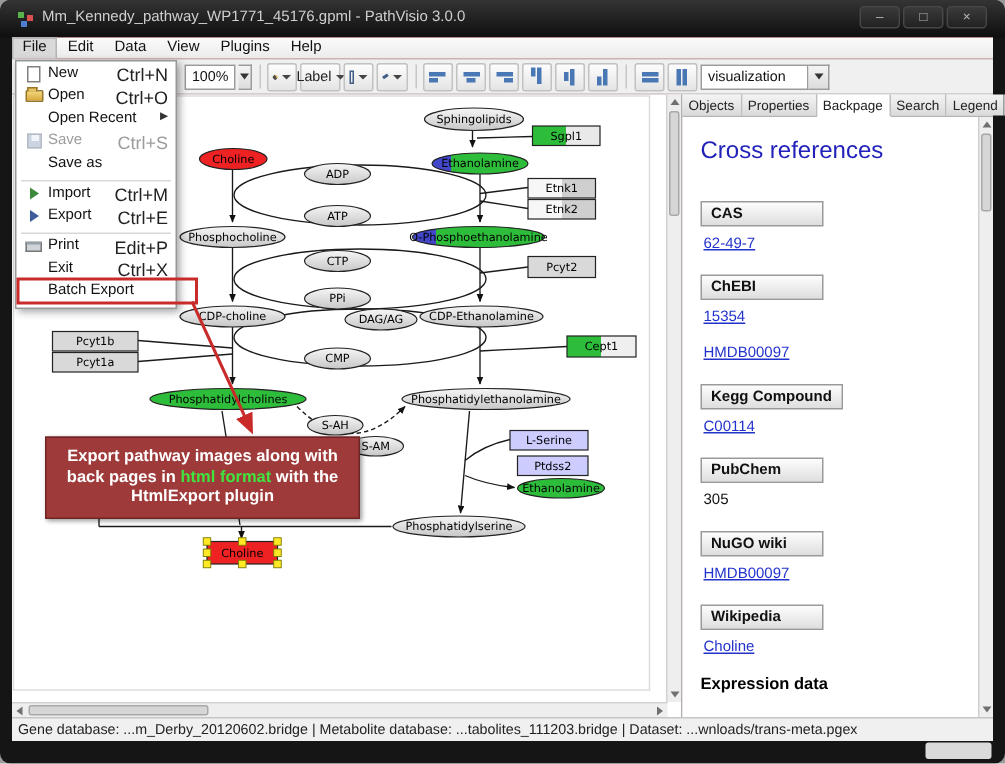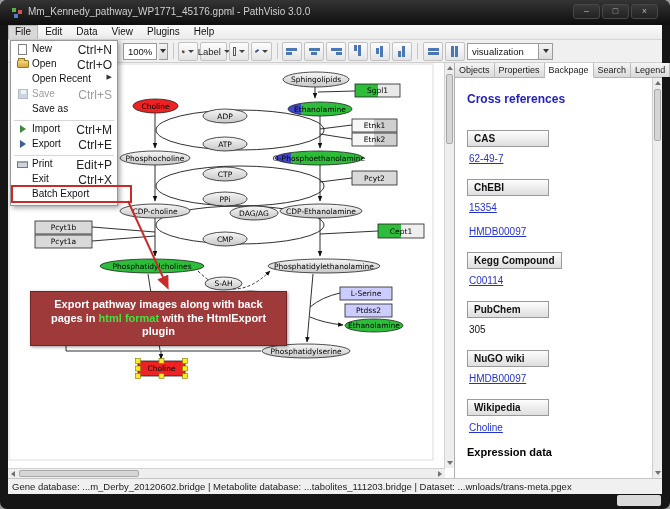--- a/index.html
+++ b/index.html
@@ -67,42 +67,42 @@
   .sb-tri-l{width:0;height:0;border-top:3px solid transparent;border-bottom:3px solid transparent;border-right:4px solid #707070}
   .sb-tri-r{width:0;height:0;border-top:3px solid transparent;border-bottom:3px solid transparent;border-left:4px solid #707070}
 
   
   .sidepanel{position:relative;width:207px;height:415px;background:#f0f0f0}
   .tabs{display:flex;height:15px;border-bottom:1px solid #b3b3b3;background:#e2e2e2}
   .tab{font-size:9px;padding:2px 4px;border-right:1px solid #bdbdbd;background:linear-gradient(#f4f4f4,#dadada);color:#222;white-space:nowrap}
   .tab.active{background:#fff;border-bottom:1px solid #fff;margin-bottom:-1px}
   .panel-content{position:absolute;top:15px;left:0;right:10px;bottom:0;background:#fff;padding:14px 0 0 12px;overflow:hidden}
   .panel-scroll{position:absolute;top:15px;right:0;width:10px;bottom:0;background:#eeeeee;border-left:1px solid #cfcfcf}
-  .xref-heading{color:#2222bb;font-weight:bold;font-size:12px;margin-bottom:22px}
+  .xref-heading{color:#2222bb;font-weight:normal;font-size:16px;margin-bottom:22px}
   .ref-db{display:inline-block;min-width:82px;border:1px solid #9a9a9a;background:linear-gradient(#fdfdfd,#dedede);font-weight:bold;font-size:10px;color:#111;padding:2px 6px}
   .ref-link{display:block;color:#2233cc;font-size:10px;margin:6px 0 13px 2px;}
   .ref-plain{display:block;color:#111;font-size:10px;margin:6px 0 13px 2px}
   .expr-heading{font-weight:bold;font-size:11px;color:#000;margin-top:2px}
 
   .statusbar{position:absolute;left:0;top:453px;width:654px;height:16px;background:#f0f0f0;border-top:1px solid #c5c5c5;font-size:9.5px;color:#222;padding:2px 4px;white-space:nowrap;overflow:hidden}
 
   
   .file-menu{position:absolute;left:2px;top:15px;width:108px;background:#ffffff;border:1px solid #979797;box-shadow:2px 2px 5px rgba(0,0,0,.35);z-index:55;padding:2px 0}
   .menu-item{display:flex;align-items:flex-start;height:15px;font-size:10px;color:#111;padding:0 5px 0 4px}
   .menu-item.disabled{color:#9c9c9c}
   .mi-icon{width:15px;height:12px;margin-right:2px;display:flex;align-items:center;justify-content:center;flex:none}
   .mi-label{white-space:nowrap}
   .mi-short{margin-left:auto;font-size:12px;color:#222;padding-left:6px}
   .menu-item.disabled .mi-short{color:#9c9c9c}
   .mi-sub{margin-left:auto;font-size:7px;color:#333}
   .menu-sep{height:1px;background:#d8d8d8;margin:2px 3px}
 
   
   .batch-outline{position:absolute;left:11px;top:185px;width:121px;height:18px;border:2px solid #c92b2b;z-index:58;pointer-events:none}
-  .annotation{position:absolute;left:30px;top:291px;width:257px;height:55px;background:#9e3a3a;border:1px solid #702424;box-shadow:1px 1px 3px rgba(0,0,0,.4);z-index:56;display:flex;align-items:center;justify-content:center;text-align:center;padding:4px 10px}
+  .annotation{position:absolute;left:30px;top:291px;width:210px;height:55px;background:#9e3a3a;border:1px solid #702424;box-shadow:1px 1px 3px rgba(0,0,0,.4);z-index:56;display:flex;align-items:center;justify-content:center;text-align:center;padding:4px 10px}
   .annotation .txt{font-size:11px;font-weight:bold;color:#fff;line-height:1.25}
   .annotation .hl{color:#3fe43f}
   #arrow-overlay{position:absolute;left:0;top:0;z-index:60;pointer-events:none}
   .frame-corner{position:absolute;left:617px;top:495px;width:44px;height:11px;background:#dadada;border-radius:2px}
 </style>
 </head>
 <body>
 
 <div class="frame">
 

